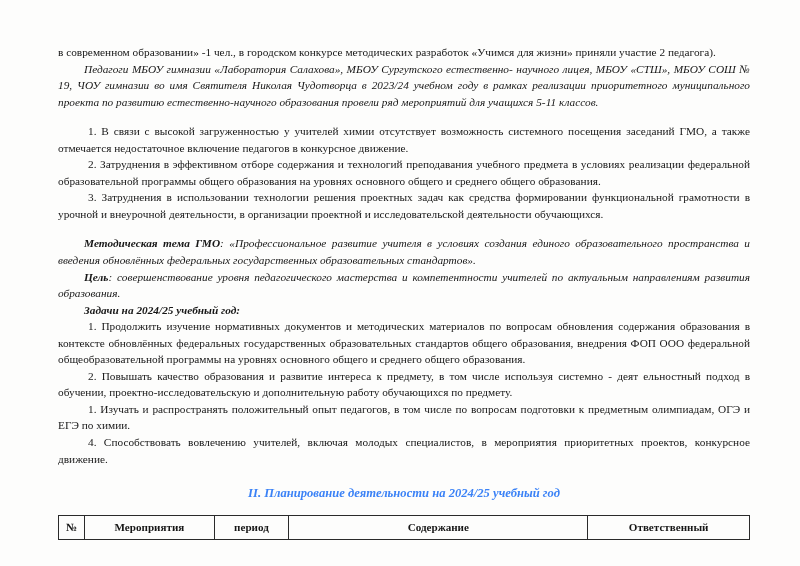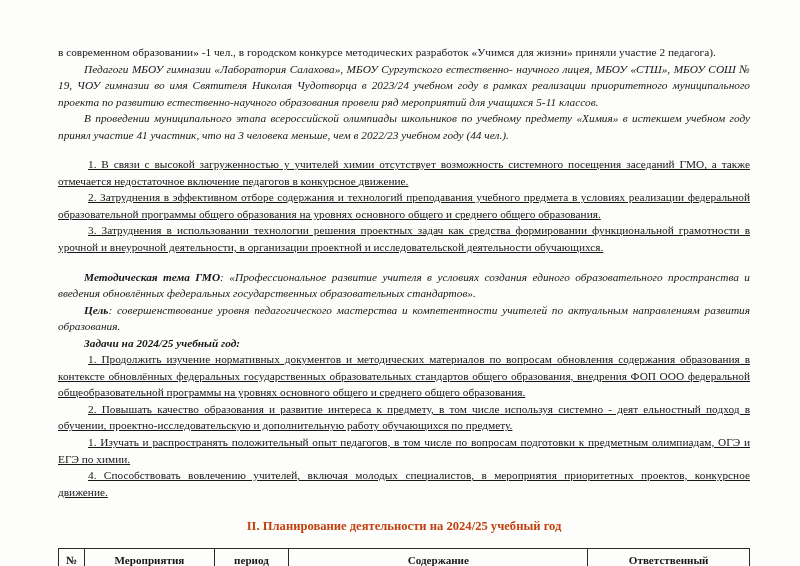--- a/index.html
+++ b/index.html
@@ -36,38 +36,38 @@
     text-justify: inter-word;
     letter-spacing: 0.01px;
     color: #171717;
   }
   p.indent {
     text-indent: 26px;
     font-style: italic;
   }
   p.indent-num {
     text-indent: 30px;
-    text-decoration: underline;
   }
   .b {
     font-weight: bold;
   }
   .gap-md {
     height: 13px;
   }
   .gap-lg {
     height: 18px;
   }
   h2.section-title {
     margin: 0;
     font-size: 12.6px;
     font-weight: bold;
     text-align: center;
     line-height: 17px;
-    color: #c2410c;
+    color: #3b82f6;
+    font-style: italic;
   }
   table.plan {
     border-collapse: collapse;
     width: 692px;
     margin: 0;
     table-layout: fixed;
   }
   table.plan th,
   table.plan td {
     border: 1px solid #2a2a2a;
@@ -93,21 +93,20 @@
 </head>
 <body>
 
 <div class="page">
   <div class="content">
 
     <p class="para">в современном образовании» -1 чел., в городском конкурсе методических разработок «Учимся для жизни» приняли участие 2 педагога).</p>
 
     <p class="para indent">Педагоги МБОУ гимназии «Лаборатория Салахова», МБОУ Сургутского естественно- научного лицея, МБОУ «СТШ», МБОУ СОШ № 19, ЧОУ гимназии во имя Святителя Николая Чудотворца в 2023/24 учебном году в рамках реализации приоритетного муниципального проекта по развитию естественно-научного образования провели ряд мероприятий для учащихся 5-11 классов.</p>
 
-    <p class="para indent">В проведении муниципального этапа всероссийской олимпиады школьников по учебному предмету «Химия» в истекшем учебном году принял участие 41 участник, что на 3 человека меньше, чем в 2022/23 учебном году (44 чел.).</p>
 
     <div class="gap-md"></div>
 
 
     <p class="para indent-num">1. В связи с высокой загруженностью у учителей химии отсутствует возможность системного посещения заседаний ГМО, а также отмечается недостаточное включение педагогов в конкурсное движение.</p>
 
     <p class="para indent-num">2. Затруднения в эффективном отборе содержания и технологий преподавания учебного предмета в условиях реализации федеральной образовательной программы общего образования на уровнях основного общего и среднего общего образования.</p>
 
     <p class="para indent-num">3. Затруднения в использовании технологии решения проектных задач как средства формировании функциональной грамотности в урочной и внеурочной деятельности, в организации проектной и исследовательской деятельности обучающихся.</p>
 

